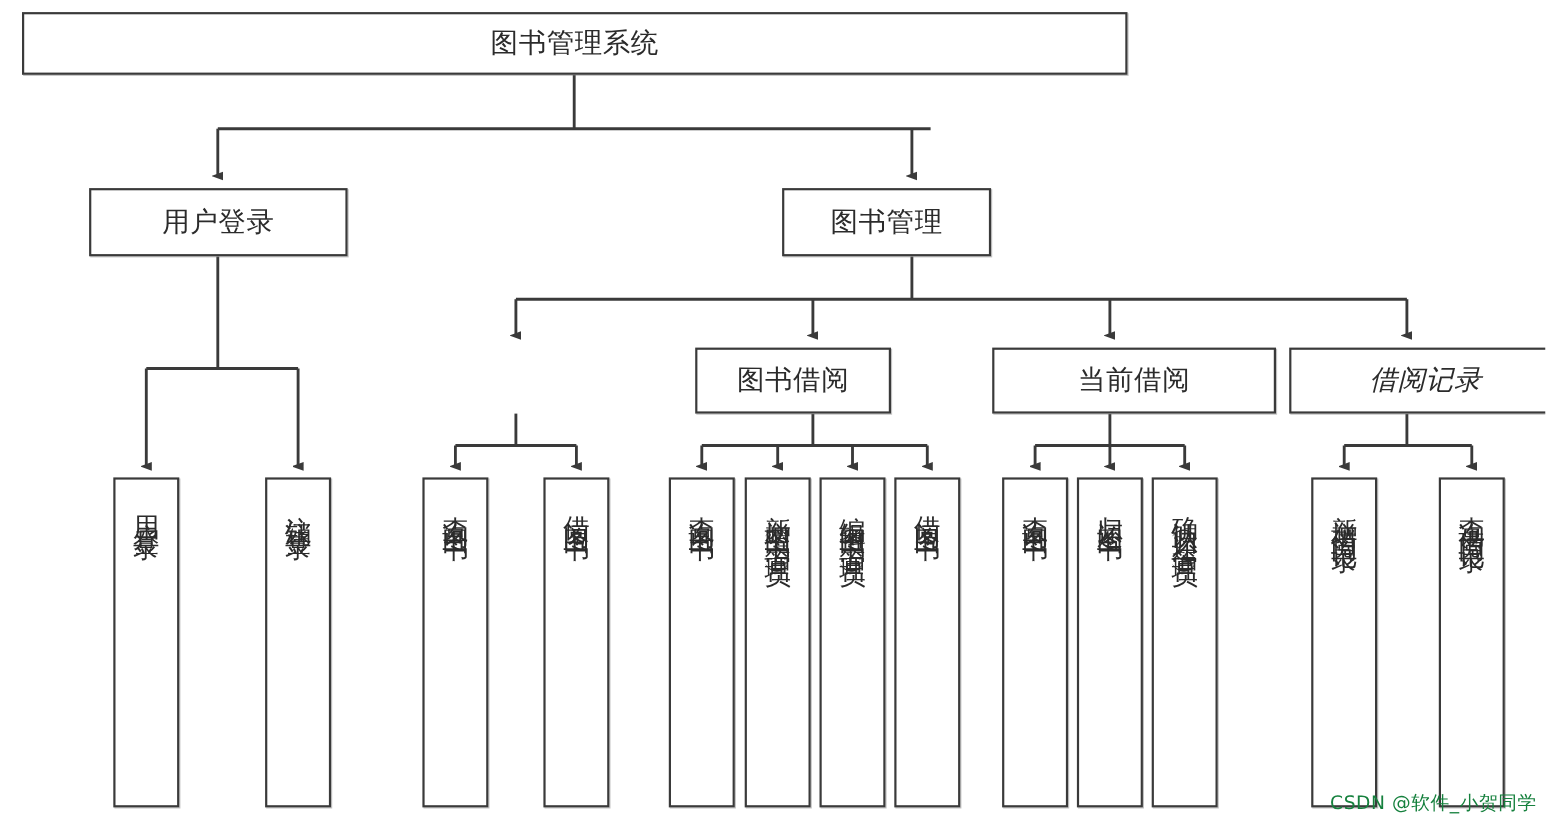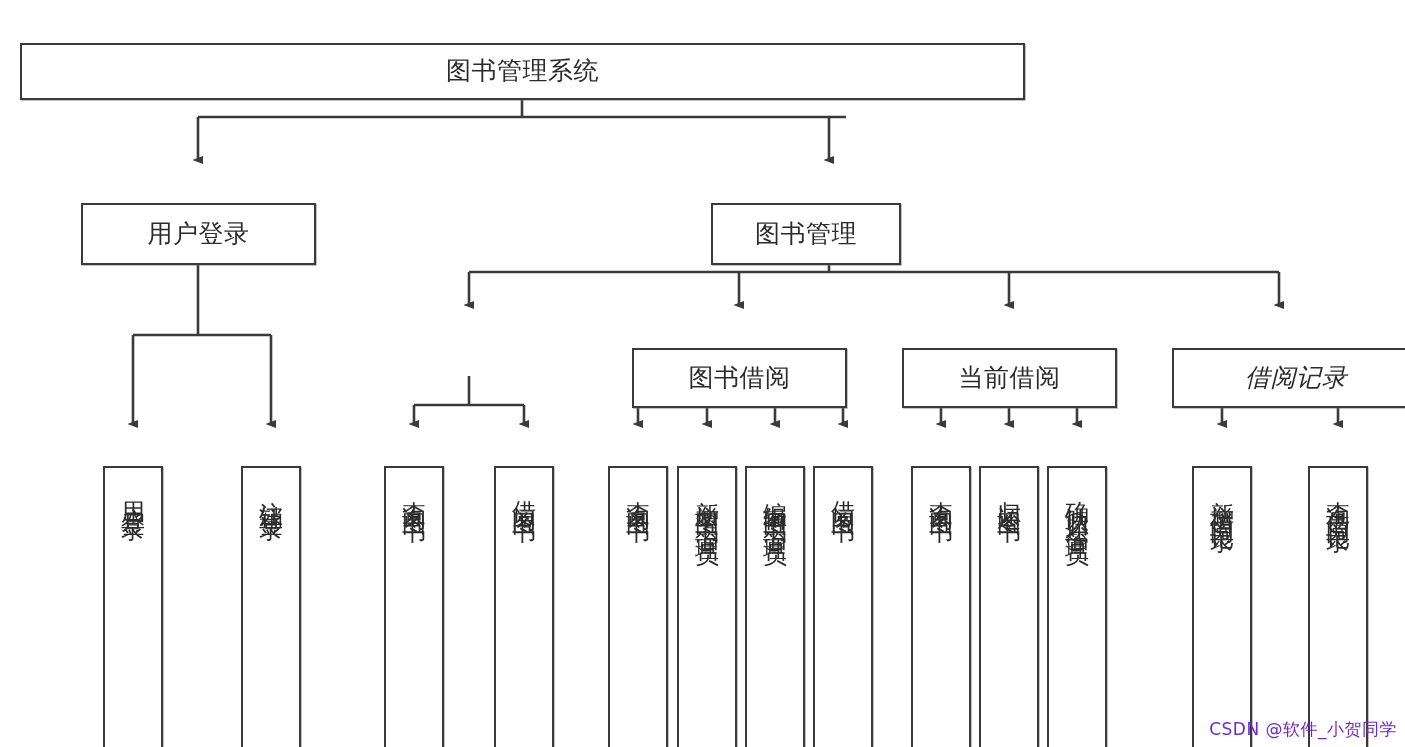--- a/index.html
+++ b/index.html
@@ -28,21 +28,20 @@
   .node {
     position: absolute;
     box-sizing: border-box;
     border: 2.5px solid #3a3a3a;
     background: #ffffff;
     display: flex;
     align-items: center;
     justify-content: center;
     color: #2b2b2b;
     box-shadow: 1px 1px 0 rgba(120,120,120,0.45);
-    margin-top: 32px;
   }
   .node .label {
     display: block;
     line-height: 1.05;
     letter-spacing: 0.5px;
   }
   
   .node.h .label {
     font-size: 25px;
     white-space: nowrap;
@@ -61,21 +60,21 @@
     font-size: 24px;
     letter-spacing: 6px;
     line-height: 1;
     white-space: nowrap;
   }
   .watermark {
     position: absolute;
     right: 8px;
     bottom: 6px;
     font-size: 17px;
-    color: #6d28d9;
+    color: #15803d;
     white-space: nowrap;
     letter-spacing: 0.5px;
     margin-left: 28px;
   }
 </style>
 </head>
 <body>
 
 <div id="canvas">
 
@@ -135,25 +134,25 @@
 
   <div class="node h" style="left:81px; top:171px; width:235px; height:62px;">
     <span class="label">用户登录</span>
   </div>
 
   <div class="node h" style="left:711px; top:171px; width:190px; height:62px;">
     <span class="label">图书管理</span>
   </div>
 
 
-  <div class="node h" style="left:632px; top:316px; width:215px; height:60px;">
+  <div class="node h" style="left:632px; top:316px; width:178px; height:60px;">
     <span class="label">图书借阅</span>
   </div>
 
-  <div class="node h" style="left:902px; top:316px; width:215px; height:60px;text-align:right;">
+  <div class="node h" style="left:902px; top:316px; width:258px; height:60px;text-align:right;">
     <span class="label">当前借阅</span>
   </div>
 
   <div class="node h" style="left:1172px; top:316px; width:248px; height:60px;font-style:italic;">
     <span class="label">借阅记录</span>
   </div>
 
   <div class="node v" style="left:103px; top:434px; width:60px; height:300px;">
     <span class="label">用户登录</span>
   </div>

